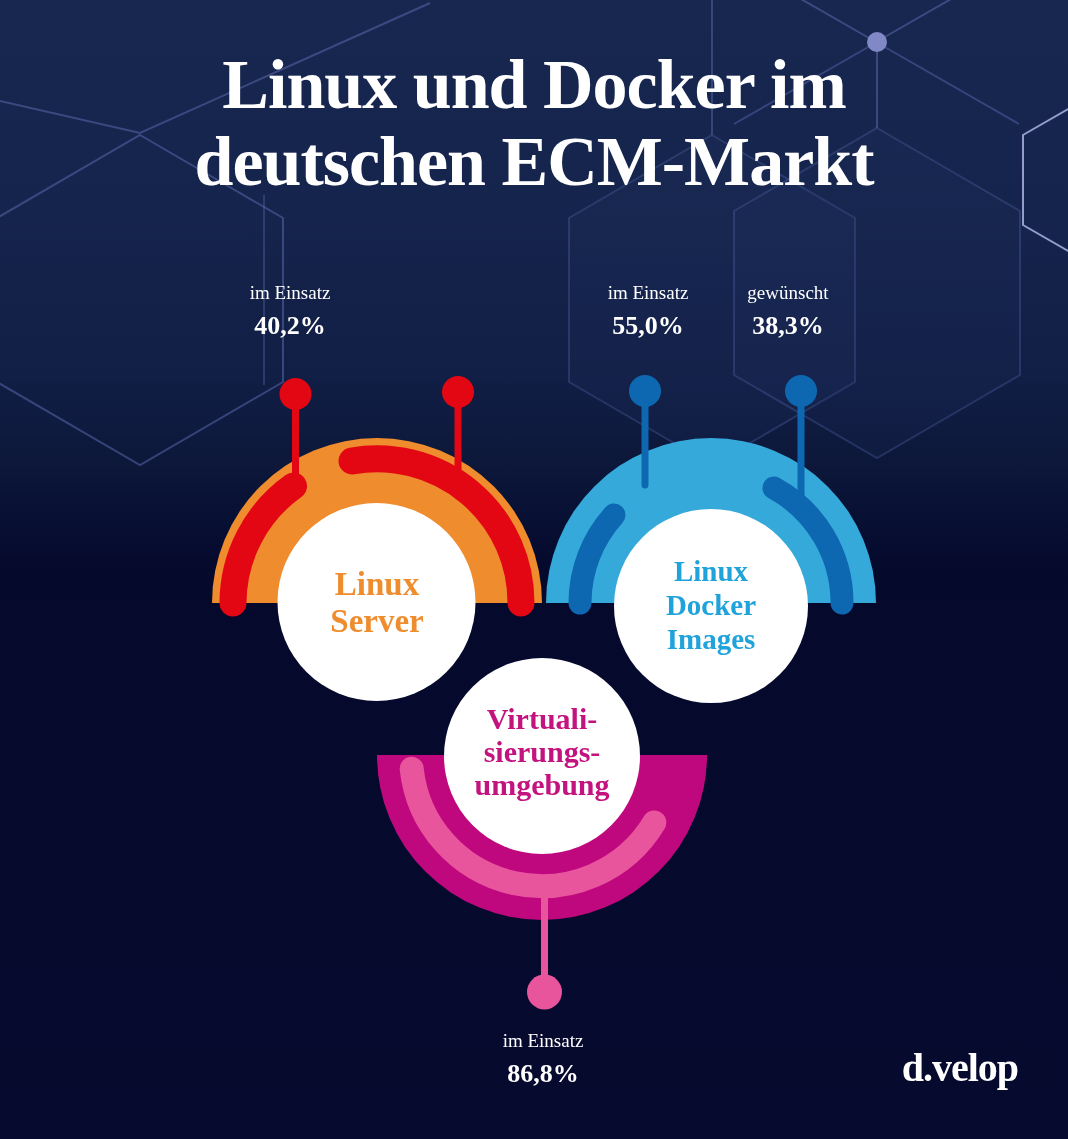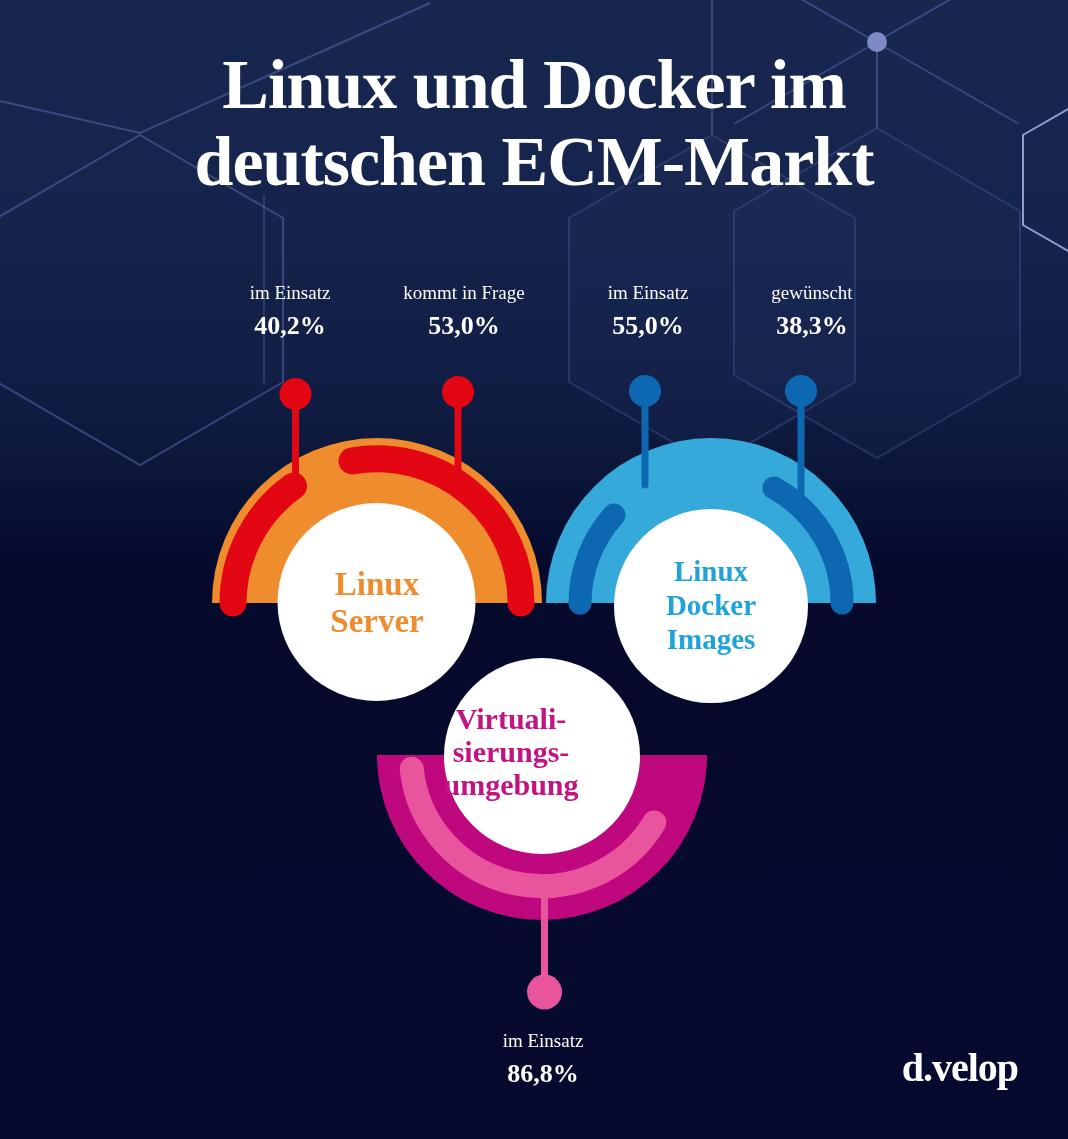--- a/index.html
+++ b/index.html
@@ -20,21 +20,21 @@
   }
   .stat{top:277px;transform:translateX(-50%);text-align:center;color:#ffffff;white-space:nowrap;}
   .stat-label{font-size:19px;line-height:32px;font-weight:400;}
   .stat-value{font-size:26px;line-height:34px;font-weight:700;}
   .stat-bottom{top:1025px;transform:translateX(-50%);text-align:center;color:#ffffff;white-space:nowrap;}
   .gauge-label{
     transform:translateX(-50%);text-align:center;font-weight:700;white-space:pre-line;
   }
   .gl-orange{left:377px;top:566px;font-size:33px;line-height:37px;color:#ee8c2e;}
   .gl-blue{left:711px;top:554px;font-size:29px;line-height:34px;color:#1fa3da;}
-  .gl-pink{left:511px;top:702px;font-size:30px;line-height:33px;color:#c3137f;}
+  .gl-pink{left:542px;top:702px;font-size:30px;line-height:33px;color:#c3137f;}
   .logo{right:76px;top:1046px;color:#ffffff;font-size:40px;line-height:44px;
         font-weight:700;letter-spacing:-1px;}
 </style>
 </head>
 <body>
 
 <div class="stage">
 
   <svg width="1068" height="1139" viewBox="0 0 1068 1139">
 
@@ -85,29 +85,25 @@
     </g>
   </svg>
 
   <div class="abs title">Linux und Docker im
 deutschen ECM-Markt</div>
 
   <div class="abs stat" style="left:290px">
     <div class="stat-label">im Einsatz</div>
     <div class="stat-value">40,2%</div>
   </div>
-  <div class="abs stat" style="left:464px">
-    <div class="stat-label">kommt in Frage</div>
-    <div class="stat-value">53,0%</div>
-  </div>
   <div class="abs stat" style="left:648px">
     <div class="stat-label">im Einsatz</div>
     <div class="stat-value">55,0%</div>
   </div>
-  <div class="abs stat" style="left:812px">
+  <div class="abs stat" style="left:788px">
     <div class="stat-label">gewünscht</div>
     <div class="stat-value">38,3%</div>
   </div>
 
   <div class="abs gauge-label gl-orange">Linux
 Server</div>
   <div class="abs gauge-label gl-blue">Linux
 Docker
 Images</div>
   <div class="abs gauge-label gl-pink">Virtuali-

